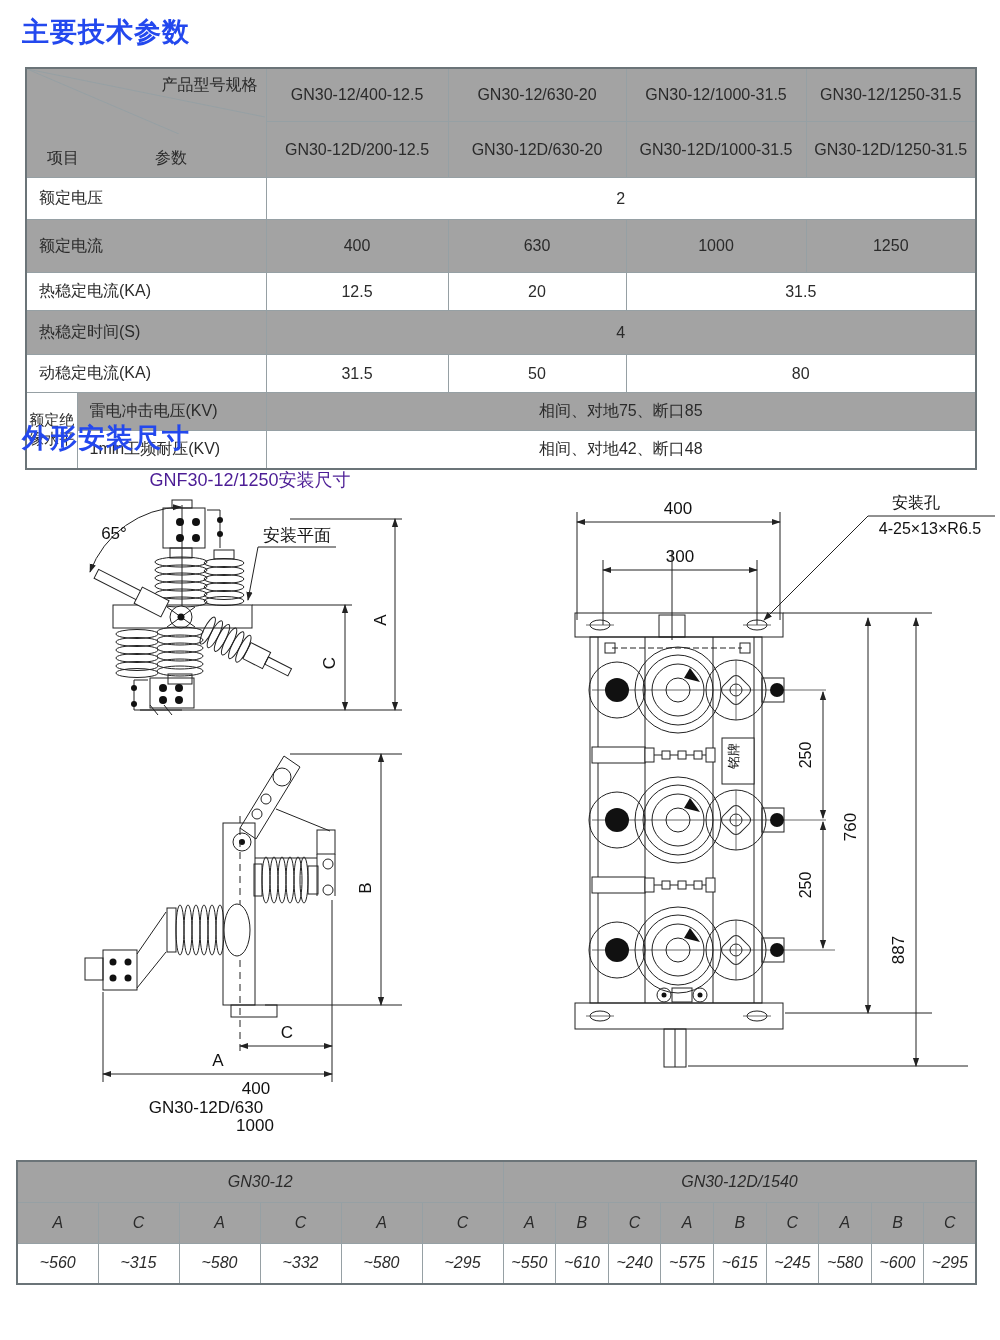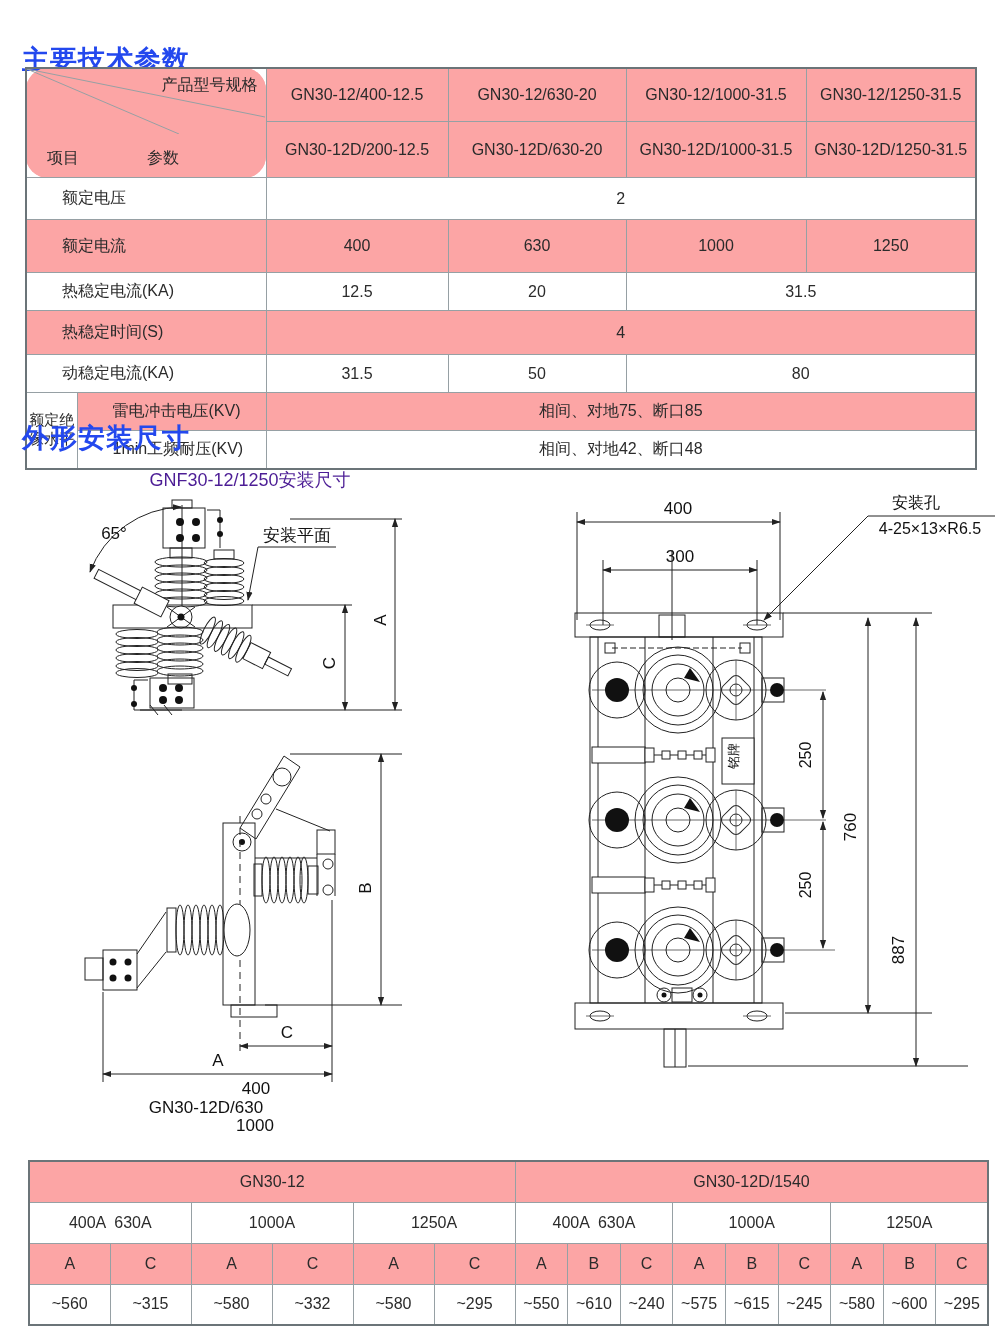--- a/index.html
+++ b/index.html
@@ -11,48 +11,48 @@
   .sec-title{
     position:absolute;left:22px;margin:0;font-size:27px;font-weight:600;
     color:#2348ee;letter-spacing:1px;
   }
   
   table{border-collapse:collapse;table-layout:fixed;}
   td{
     border:1px solid #96a0a4;font-size:16px;text-align:center;
     vertical-align:middle;white-space:pre;padding:0;color:#2b2b2b;
   }
-  .blue{background:#fca5a5;border-radius:22px;}
+  .blue{background:#a3a3a3;}
   .spec-table{position:absolute;left:25px;top:67px;}
   .spec-table table{width:950px;border:2px solid #6b7478;}
-  .spec-table .lbl{text-align:left;padding-left:35px;margin-top:44px;}
+  .spec-table .lbl{text-align:left;padding-left:12px;margin-top:44px;}
   .corner{position:relative;padding:0;}
   .corner svg{position:absolute;left:0;top:0;}
   .corner .c-top{position:absolute;right:8px;top:6px;font-size:16px;}
   .corner .c-left{position:absolute;left:20px;bottom:8px;font-size:16px;}
-  .corner .c-mid{position:absolute;left:120px;bottom:8px;font-size:16px;text-align:right;}
-  .dim-table{position:absolute;left:28px;top:1160px;}
+  .corner .c-mid{position:absolute;left:128px;bottom:8px;font-size:16px;text-align:right;}
+  .dim-table{position:absolute;left:16px;top:1160px;font-style:italic;}
   .dim-table table{width:960px;border:2px solid #6b7478;}
   .caption{
     position:absolute;left:125px;top:468px;width:250px;text-align:center;
     font-size:18px;color:#4c1d95;
   }
   .drawings{position:absolute;left:0;top:460px;}
   
   .ln{stroke:#222;stroke-width:1;fill:none;}
   .thin{stroke:#444;stroke-width:0.8;fill:none;}
   .wh{stroke:#222;stroke-width:1;fill:#fff;}
   .blk{fill:#111;stroke:none;}
   .dtext{font-size:17px;fill:#111;}
   .stext{font-size:16px;fill:#111;}
 </style>
 </head>
 <body>
 
-<h1 class="sec-title" style="top:14px;margin-top:28px;">主要技术参数</h1>
+<h1 class="sec-title" style="top:14px;">主要技术参数</h1>
 
 <div class="spec-table">
 <table>
   <colgroup>
     <col style="width:51px">
         <col style="width:189px">
         <col style="width:182px">
     <col style="width:178px">
         <col style="width:180px">
         <col style="width:170px">
@@ -492,28 +492,20 @@
         <col style="width:52.6px">
     <col style="width:52.6px">
         <col style="width:52.6px">
         <col style="width:52.6px">
   </colgroup>
   <tbody>
         <tr class="blue" style="height:41px;">
     <td colspan="6">GN30-12</td>
     <td colspan="9">GN30-12D/1540</td>
   </tr>
-  <tr style="height:41px;">
-    <td colspan="2">400A  630A</td>
-    <td colspan="2">1000A</td>
-    <td colspan="2">1250A</td>
-    <td colspan="3">400A  630A</td>
-    <td colspan="3">1000A</td>
-    <td colspan="3">1250A</td>
-  </tr>
   <tr class="blue" style="height:41px;">
     <td>A</td>
     <td>C</td>
     <td>A</td>
     <td>C</td>
     <td>A</td>
     <td>C</td>
     <td>A</td>
     <td>B</td>
     <td>C</td>

